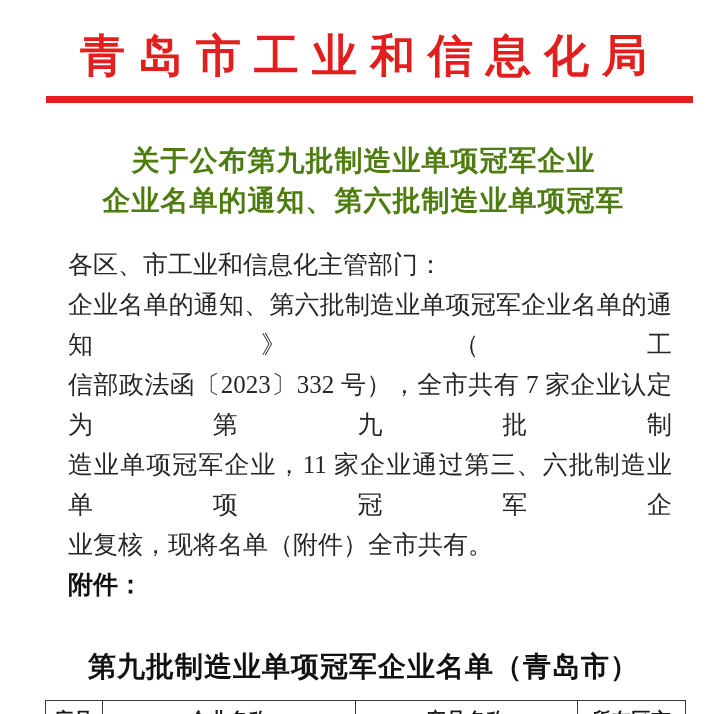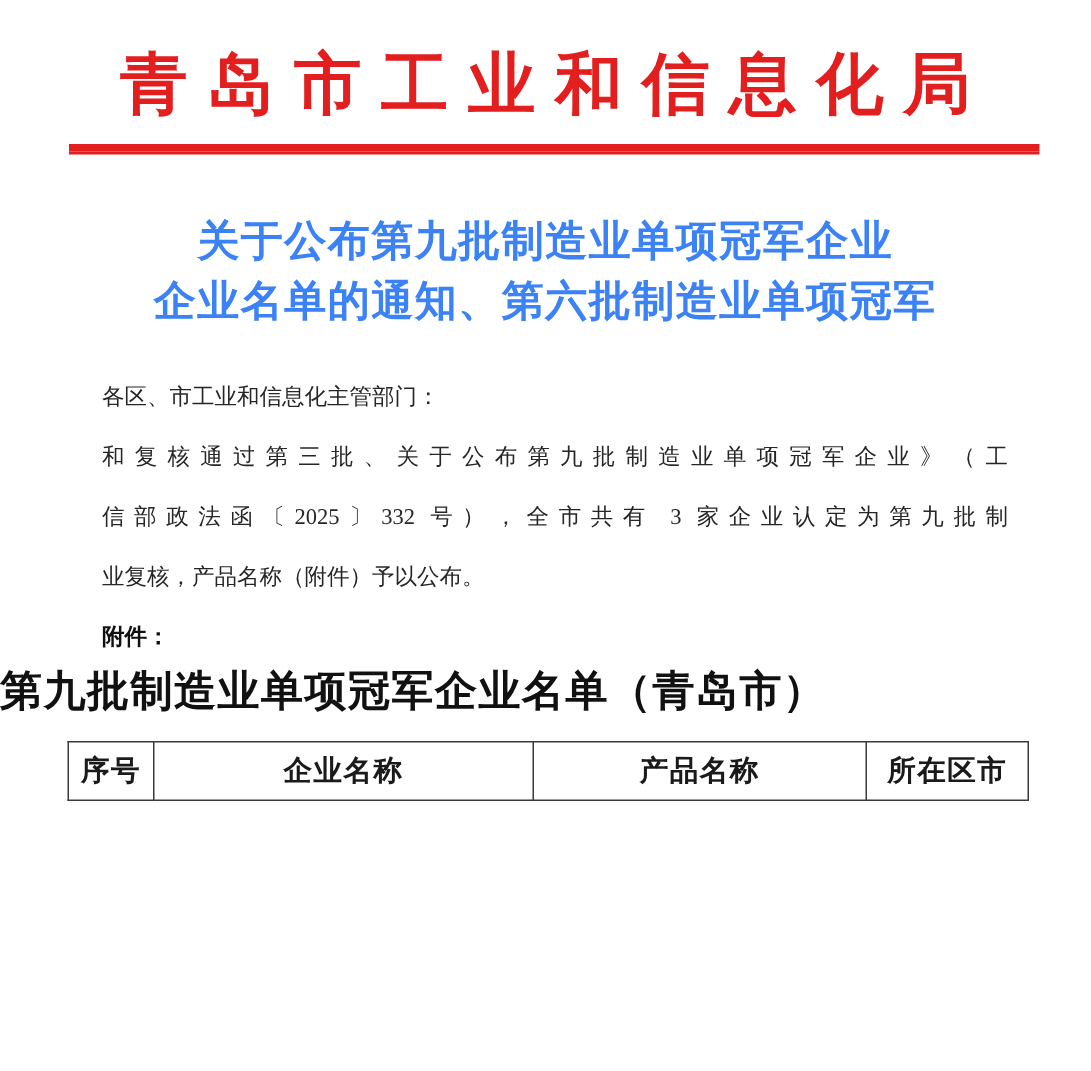--- a/index.html
+++ b/index.html
@@ -35,41 +35,43 @@
   }
   
   .doc-title {
     margin-top: 38px;
     text-align: center;
     font-family: "Liberation Sans", "DejaVu Sans", sans-serif;
     font-weight: bold;
     font-size: 28px;
     line-height: 40px;
     letter-spacing: 1px;
-    color: #3b82f6;
+    color: #4d7c0f;
   }
   
   .body-text {
     margin: 24px 55px 0 68px;
-    font-size: 15px;
+    font-size: 25px;
     line-height: 40px;
     color: #262626;
   }
   .body-line { min-height: 40px; }
   .jline {
     text-align: justify;
     text-align-last: justify;
   }
   .indent { text-indent: 2em; }
   .attachment-label {
     font-weight: bold;
     color: #111111;
   }
   
   .attachment-title {
+    margin-top: 46px;
+    text-align: center;
     font-family: "Liberation Sans", "DejaVu Sans", sans-serif;
     font-weight: bold;
     font-size: 28px;
     line-height: 32px;
     letter-spacing: 1px;
     color: #111111;
     white-space: nowrap;
   }
   table.champ-table {
     margin: 17px 0 0 45px;
@@ -108,23 +110,24 @@
 
   <div class="masthead-rule"></div>
 
   <div class="doc-title">
     <div>关于公布第九批制造业单项冠军企业</div>
     <div>企业名单的通知、第六批制造业单项冠军</div>
   </div>
 
   <div class="body-text">
     <div class="body-line">各区、市工业和信息化主管部门：</div>
-    <div class="body-line jline">和复核通过第三批、关于公布第九批制造业单项冠军企业》（工</div>
-    <div class="body-line jline">信部政法函〔2025〕332 号），全市共有 3 家企业认定为第九批制</div>
-    <div class="body-line">业复核，产品名称（附件）予以公布。</div>
+    <div class="body-line jline">企业名单的通知、第六批制造业单项冠军企业名单的通知》（工</div>
+    <div class="body-line jline">信部政法函〔2023〕332 号），全市共有 7 家企业认定为第九批制</div>
+    <div class="body-line jline">造业单项冠军企业，11 家企业通过第三、六批制造业单项冠军企</div>
+    <div class="body-line">业复核，现将名单（附件）全市共有。</div>
     <div class="body-line attachment-label">附件：</div>
   </div>
 
   <div class="attachment-title">第九批制造业单项冠军企业名单（青岛市）</div>
 
   <table class="champ-table">
     <colgroup>
       <col class="col-seq">
         <col class="col-comp">
         <col class="col-prod">

